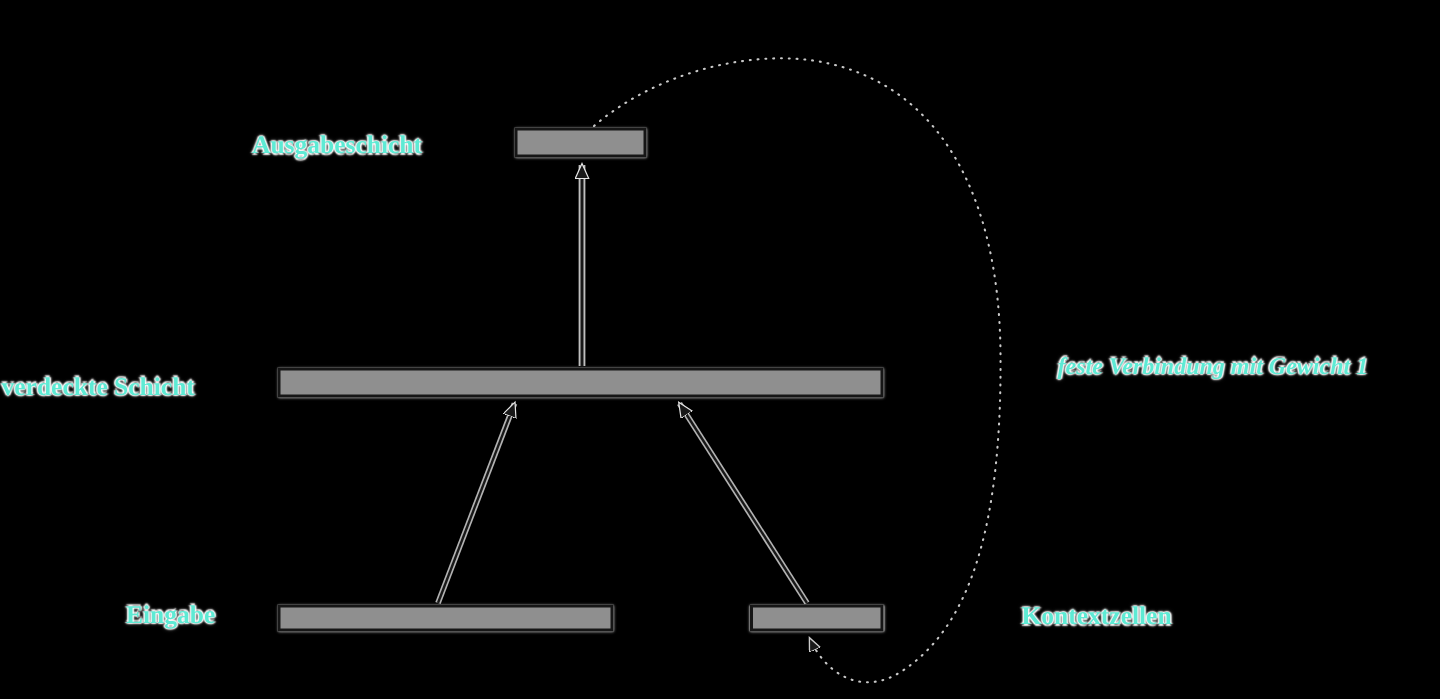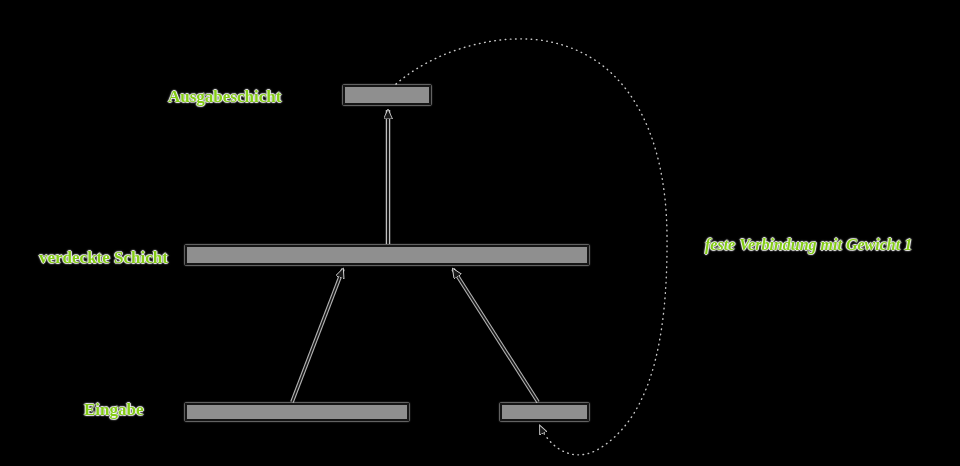--- a/index.html
+++ b/index.html
@@ -30,34 +30,34 @@
     z-index: 2;
   }
   .box-output  { left: 343px; top:  85px; width:  88px; height: 20px; }
   .box-hidden  { left: 185px; top: 245px; width: 404px; height: 20px; }
   .box-input   { left: 185px; top: 403px; width: 224px; height: 18px; }
   .box-context { left: 500px; top: 403px; width:  89px; height: 18px; }
 
   .label {
     position: absolute;
     z-index: 3;
-    color: #84cc16;
+    color: #5eead4;
     font-weight: bold;
     font-size: 17px;
     line-height: 1.1;
     white-space: nowrap;
     text-shadow:
       -1px  0   1px rgba(255,255,255,0.95),
        1px  0   1px rgba(255,255,255,0.95),
        0   -1px 1px rgba(255,255,255,0.95),
        0    1px 1px rgba(255,255,255,0.95),
        0    0   3px rgba(255,255,255,0.6);
   }
   .label-output   { left: 168px; top:  88px; }
-  .label-hidden   { left:   1px; top: 249px; margin-left: 38px; }
+  .label-hidden   { left:   1px; top: 249px; }
   .label-input    { left:  84px; top: 401px; }
   .label-context  { left: 681px; top: 402px; }
   .label-fixed    { left: 705px; top: 236px; font-style: italic; font-size: 16px; }
 
   .halo   { fill: none; stroke: rgba(255,255,255,0.75); stroke-width: 4.5px; }
   .arrow  { fill: none; stroke: #181818; stroke-width: 2px; }
   .arrow-thin { fill: none; stroke: #181818; stroke-width: 1.6px; }
   .halo-thin  { fill: none; stroke: rgba(255,255,255,0.7); stroke-width: 3.8px; }
   .dotted {
     fill: none;
@@ -103,15 +103,16 @@
   </svg>
 
   <div class="box box-output"></div>
   <div class="box box-hidden"></div>
   <div class="box box-input"></div>
   <div class="box box-context"></div>
 
   <span class="label label-output">Ausgabeschicht</span>
   <span class="label label-hidden">verdeckte Schicht</span>
   <span class="label label-input">Eingabe</span>
+  <span class="label label-context">Kontextzellen</span>
   <span class="label label-fixed">feste Verbindung mit Gewicht 1</span>
 
 </div>
 
 </body></html>

